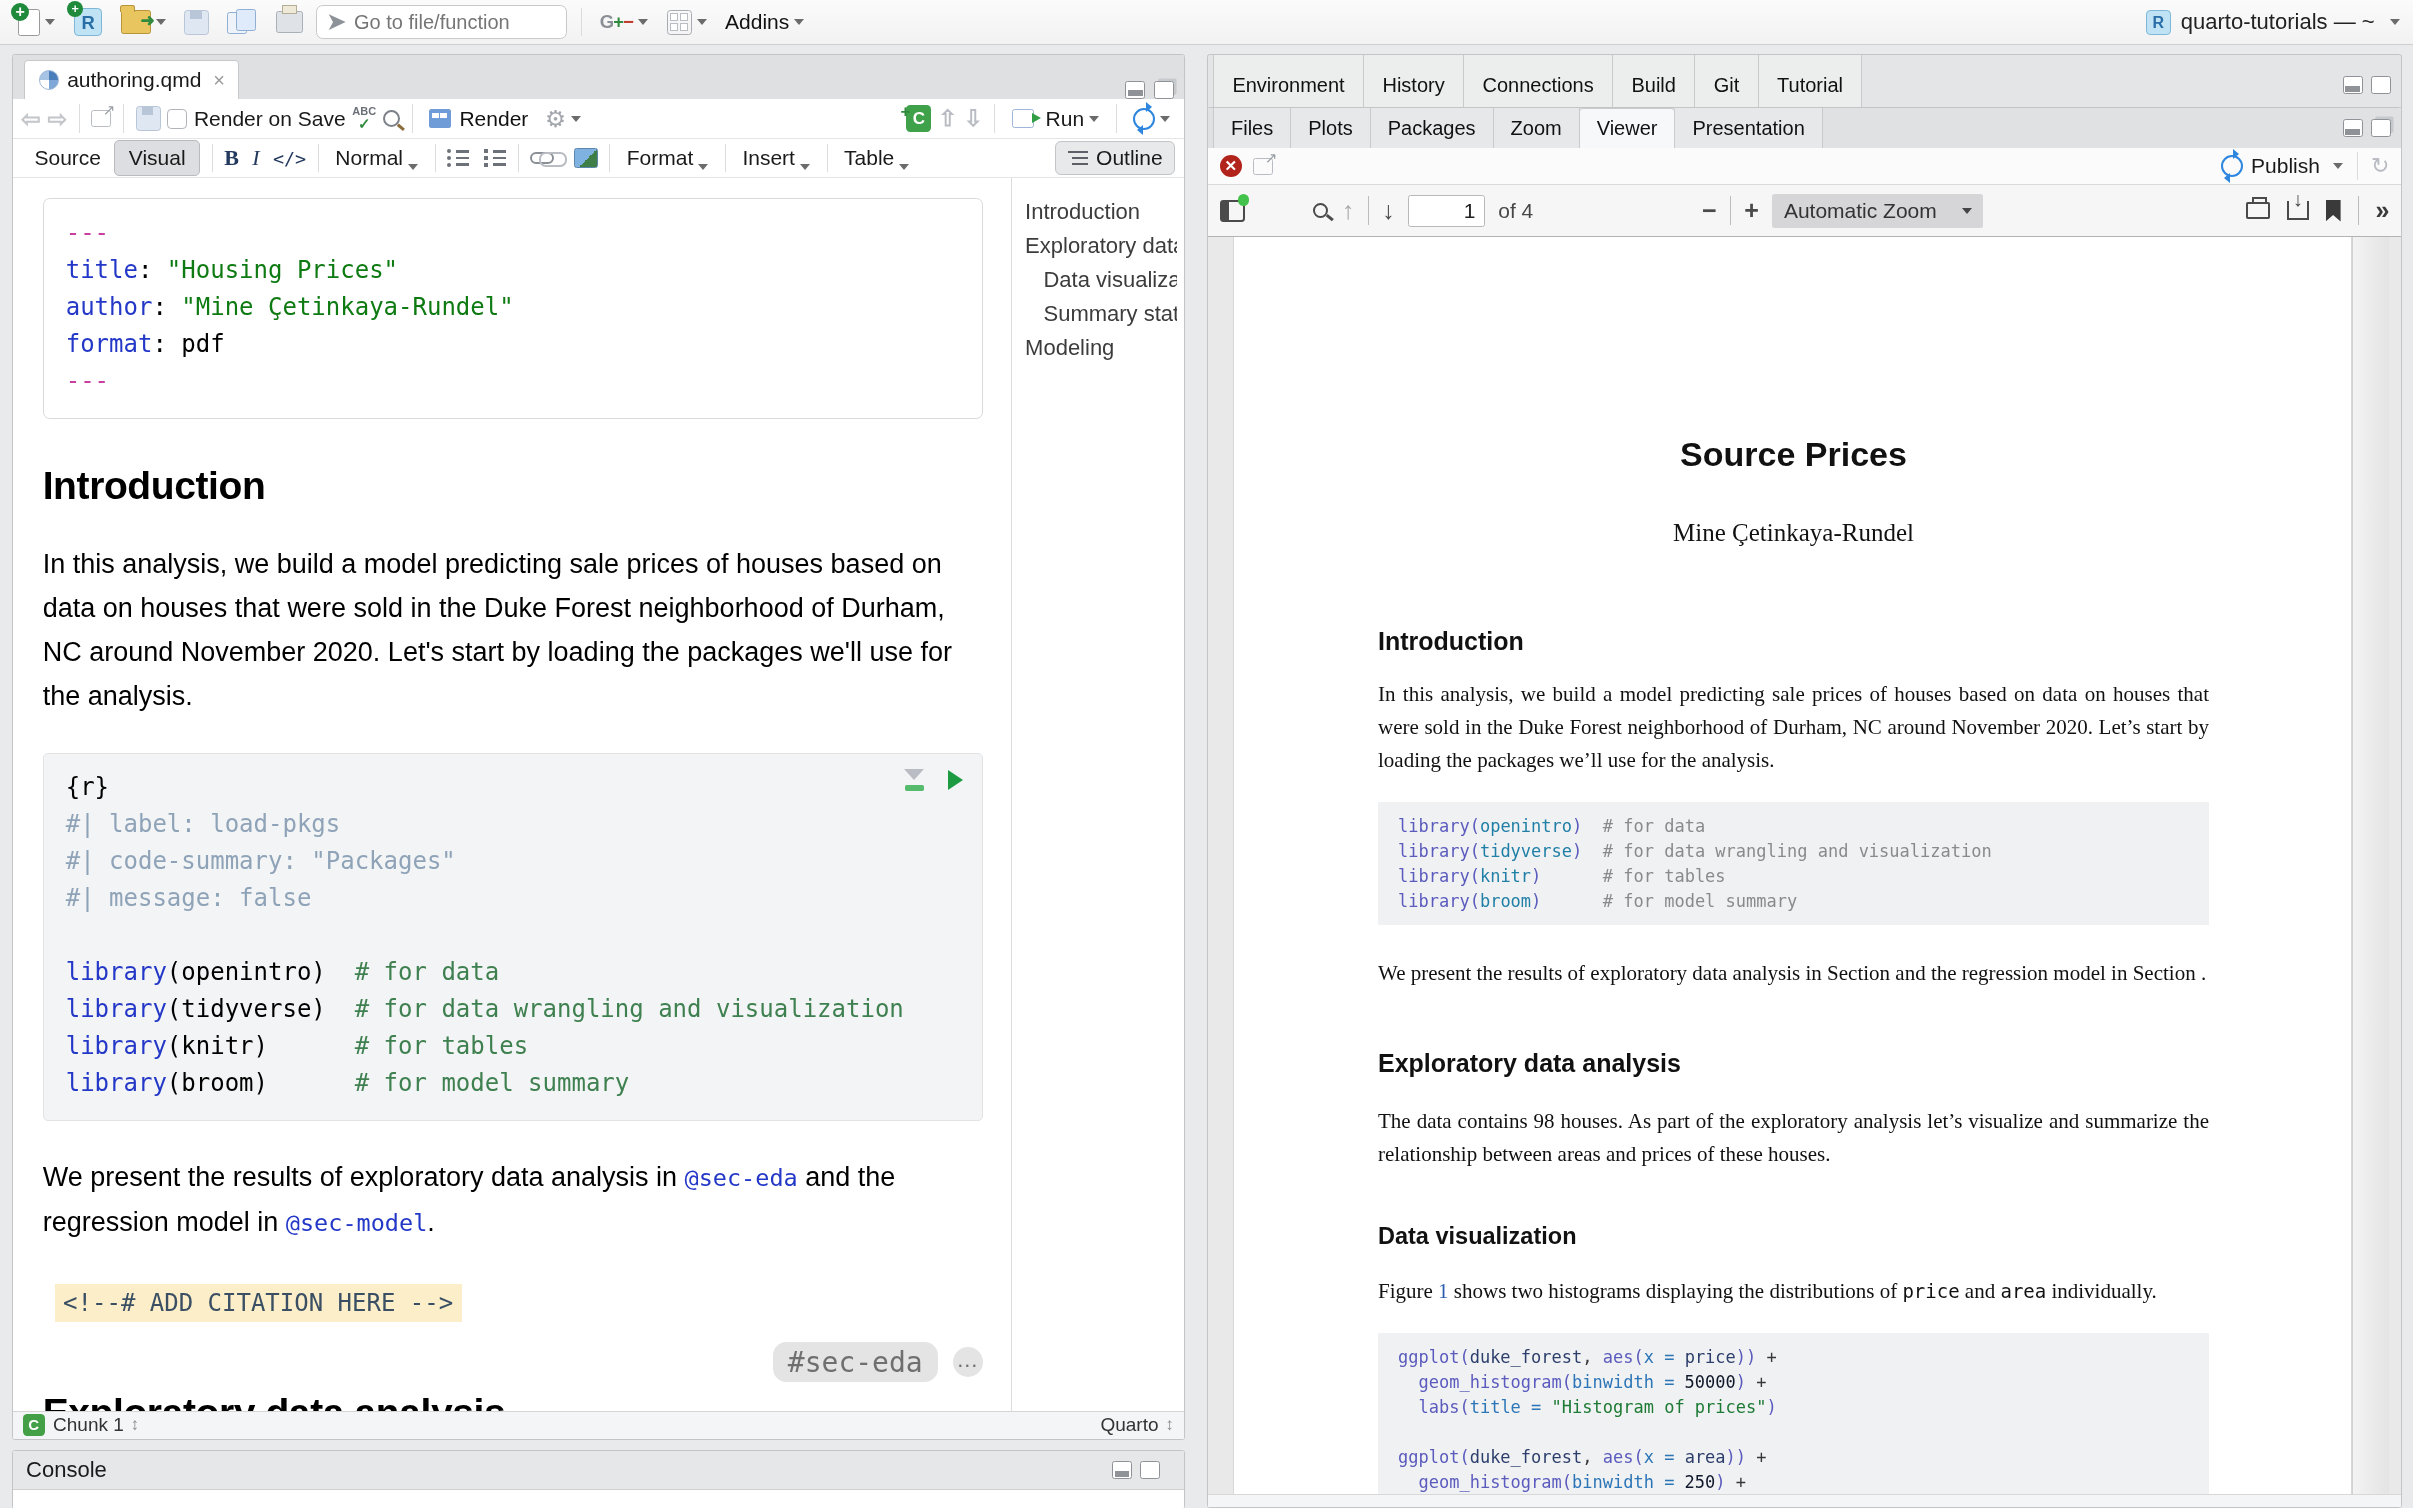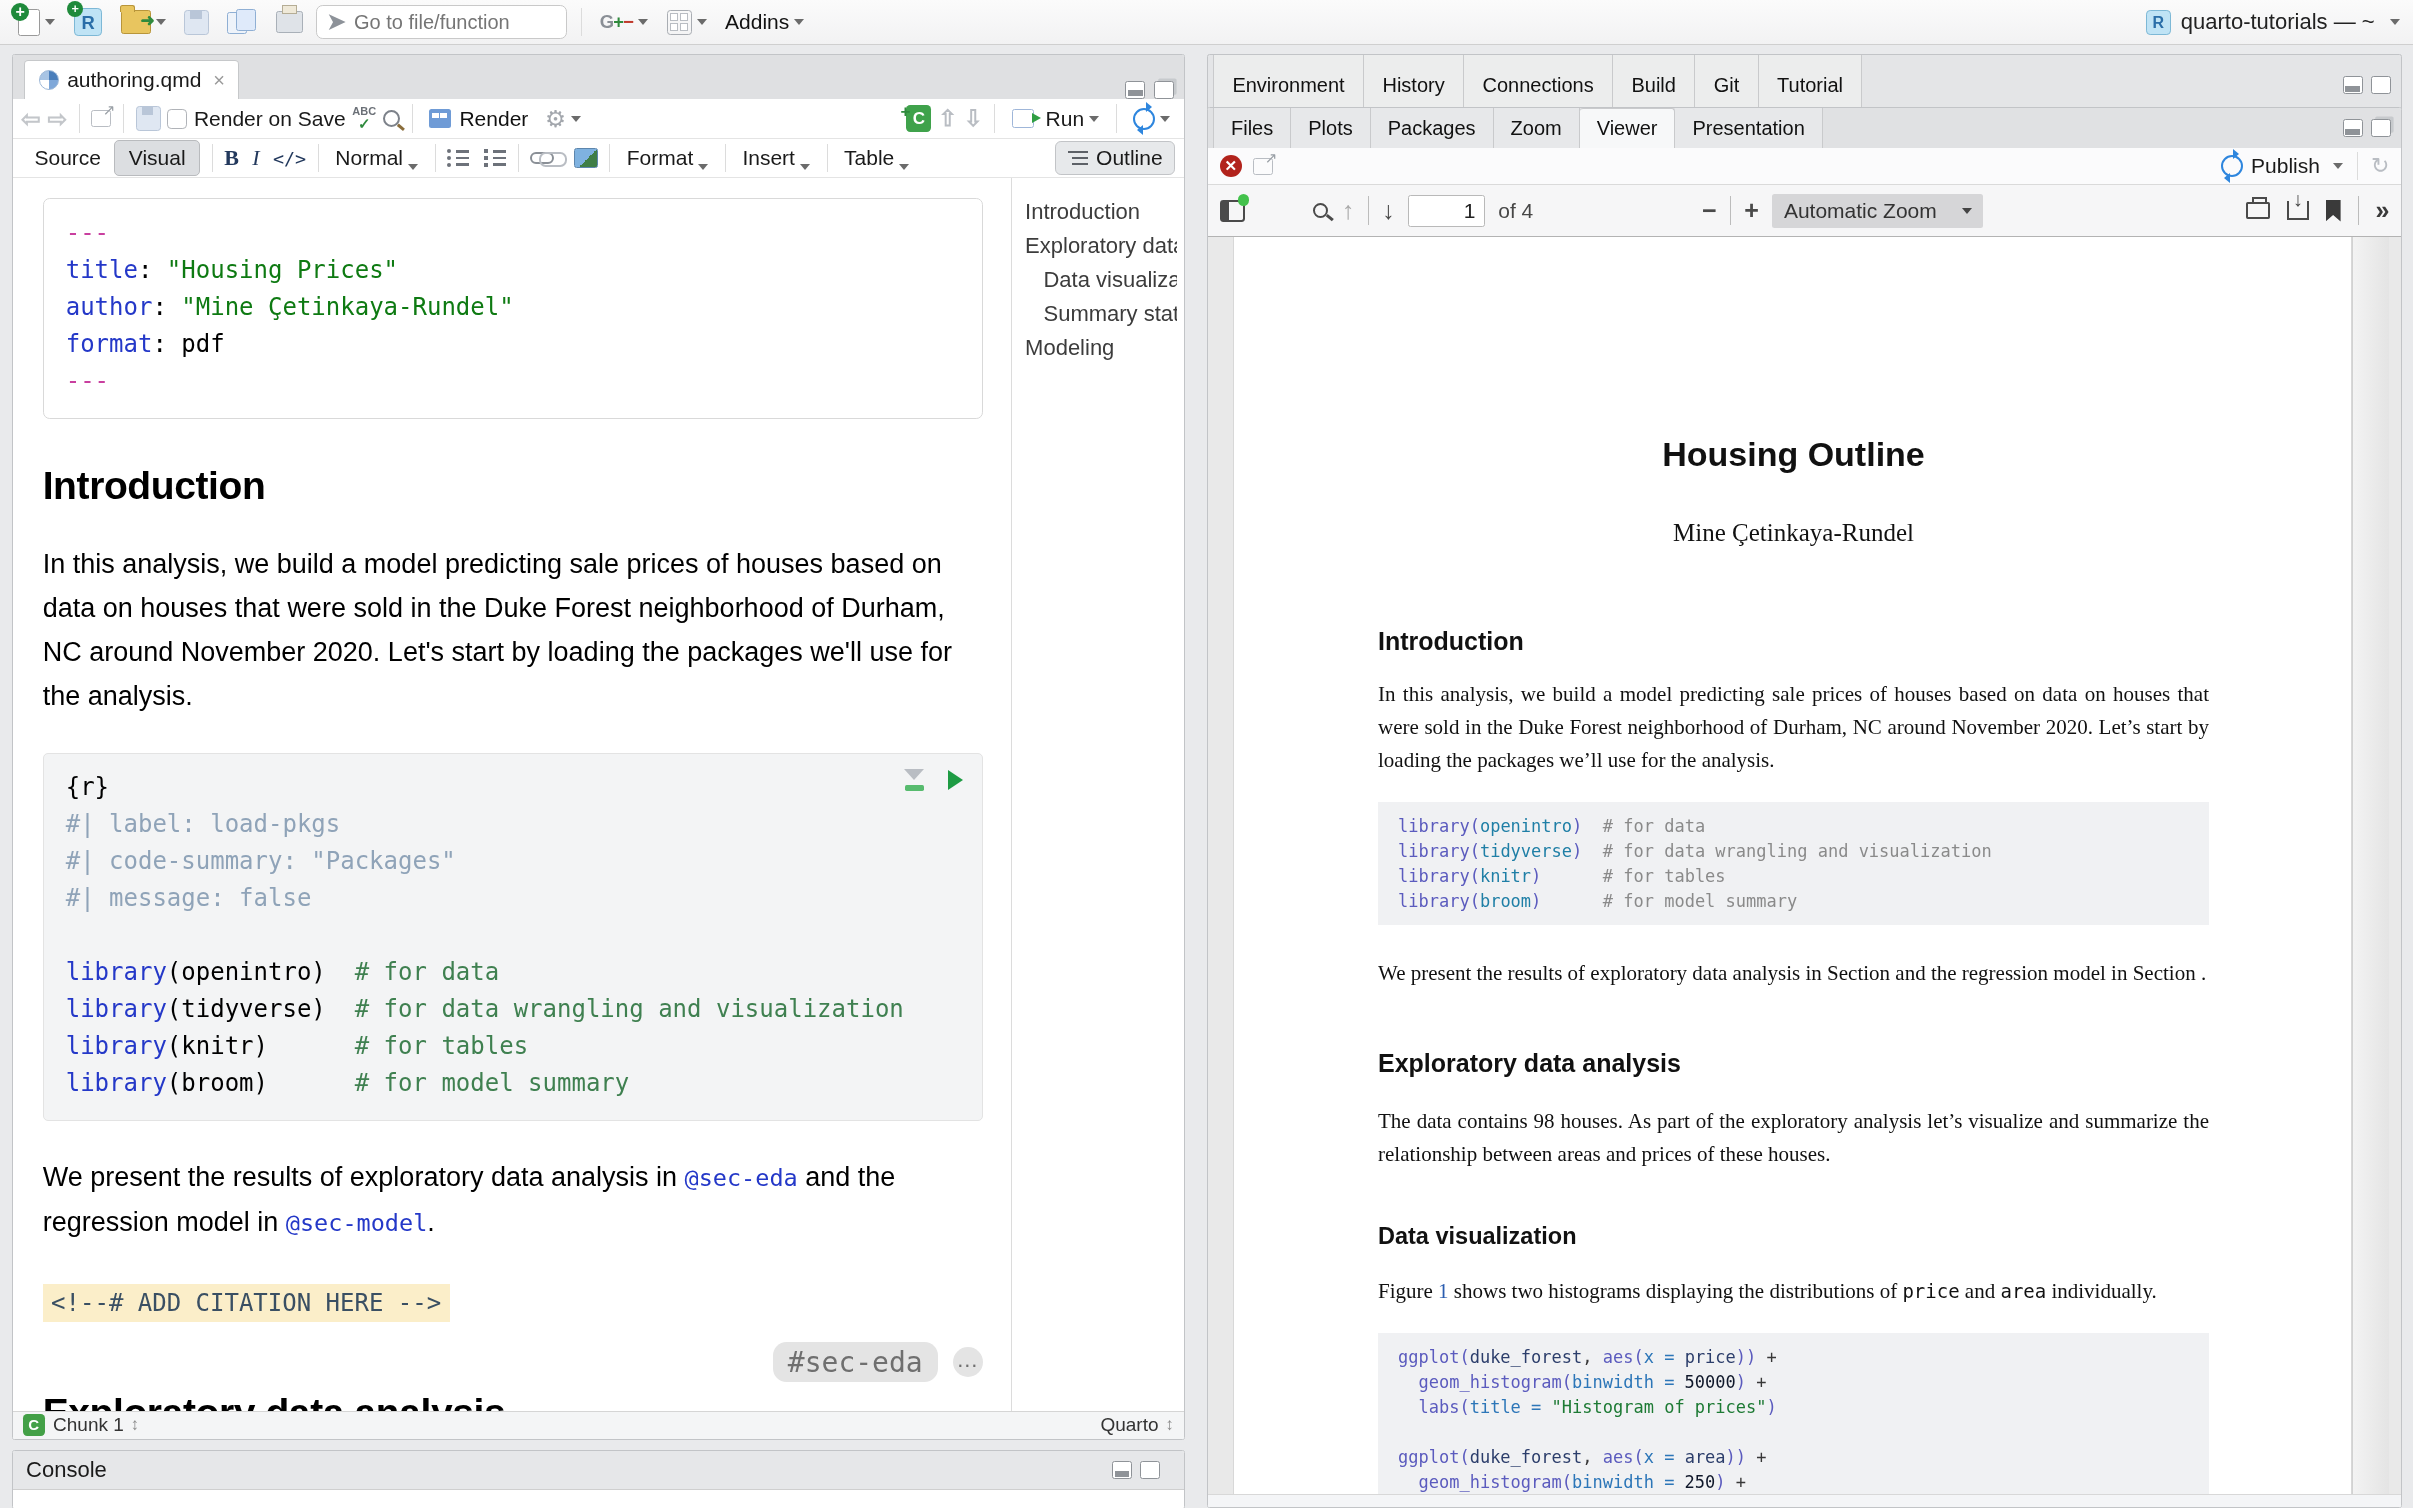--- a/index.html
+++ b/index.html
@@ -130,21 +130,21 @@
     font-size:24px; line-height:37px; }
   .code-line { white-space:pre; min-height:37px; }
   #chunk-actions { position:absolute; top:15px; right:18.4px; display:flex; gap:22px; align-items:center; }
   .ic-runabove { position:relative; width:23.5px; height:22px; }
   .ic-runabove:before { content:""; position:absolute; top:0; left:1.7px; border-left:10px solid transparent;
     border-right:10px solid transparent; border-top:11px solid #b9bdc3; }
   .ic-runabove:after { content:""; position:absolute; bottom:0; left:2.5px; width:18.4px; height:5.9px; background:#57bb6e; border-radius:1.7px; }
   .ic-play { width:0; height:0; border-top:10px solid transparent; border-bottom:10px solid transparent;
     border-left:15px solid #1d9b43; }
   #citation-comment { display:inline-block; margin-top:39px; background:#fbeec9; color:#3a4f63;
-    font-family:"DejaVu Sans Mono",monospace; font-size:24px; padding:5px 8.4px; }
+    font-family:"DejaVu Sans Mono",monospace; font-size:24px; padding:5px 8.4px;margin-left:12px; }
   #badge-row { display:flex; justify-content:flex-end; align-items:center; gap:15px; margin-top:20px; }
   #sec-badge { background:#e4e4e4; color:#6f6f6f; border-radius:13.4px; padding:3.4px 15px;
     font-family:"DejaVu Sans Mono",monospace; font-size:28px; }
   #badge-menu { width:30px; height:30px; border-radius:50%; background:#e4e4e4; color:#6f6f6f;
     text-align:center; line-height:25px; font-size:22px; letter-spacing:0.8px; }
 
   #outline-panel { width:173px; border-left:0.8px solid #dcdcdc; padding:17px 6.7px 0 13.4px; flex:none; }
   .ol-item { font-size:22px; color:#3c3c3c; line-height:34px; white-space:nowrap; overflow:hidden; }
   .ol-item.lvl2 { padding-left:18.4px; }
 
@@ -521,21 +521,21 @@
       <span class="ic-download"></span>
       <span class="ic-bookmark"></span>
       <span class="pj-sep"></span>
       <span class="chev">»</span>
     </span>
   </div>
 
   <div id="viewer-body">
     <div id="pdf-page">
       <div class="pdf-content">
-        <div id="pdf-title">Housing Outline</div>
+        <div id="pdf-title">Source Prices</div>
         <div id="pdf-author">Mine Çetinkaya-Rundel</div>
         <div class="pdf-h">Introduction</div>
         <div class="pdf-p">In this analysis, we build a model predicting sale prices of houses based on data on houses that were sold in the Duke Forest neighborhood of Durham, NC around November 2020. Let’s start by loading the packages we’ll use for the analysis.</div>
         <div class="pdf-code">
             <div class="code-line"><span class="tk-func">library</span><span class="tk-func">(</span><span class="tk-pkg">openintro</span><span class="tk-func">)</span><span class="tk-plain">  </span><span class="tk-comment"># for data</span></div>
             <div class="code-line"><span class="tk-func">library</span><span class="tk-func">(</span><span class="tk-pkg">tidyverse</span><span class="tk-func">)</span><span class="tk-plain">  </span><span class="tk-comment"># for data wrangling and visualization</span></div>
             <div class="code-line"><span class="tk-func">library</span><span class="tk-func">(</span><span class="tk-pkg">knitr</span><span class="tk-func">)</span><span class="tk-plain">      </span><span class="tk-comment"># for tables</span></div>
             <div class="code-line"><span class="tk-func">library</span><span class="tk-func">(</span><span class="tk-pkg">broom</span><span class="tk-func">)</span><span class="tk-plain">      </span><span class="tk-comment"># for model summary</span></div>
           </div>
         <div class="pdf-p" style="margin-top:32px">We present the results of exploratory data analysis in Section  and the regression model in Section .</div>

